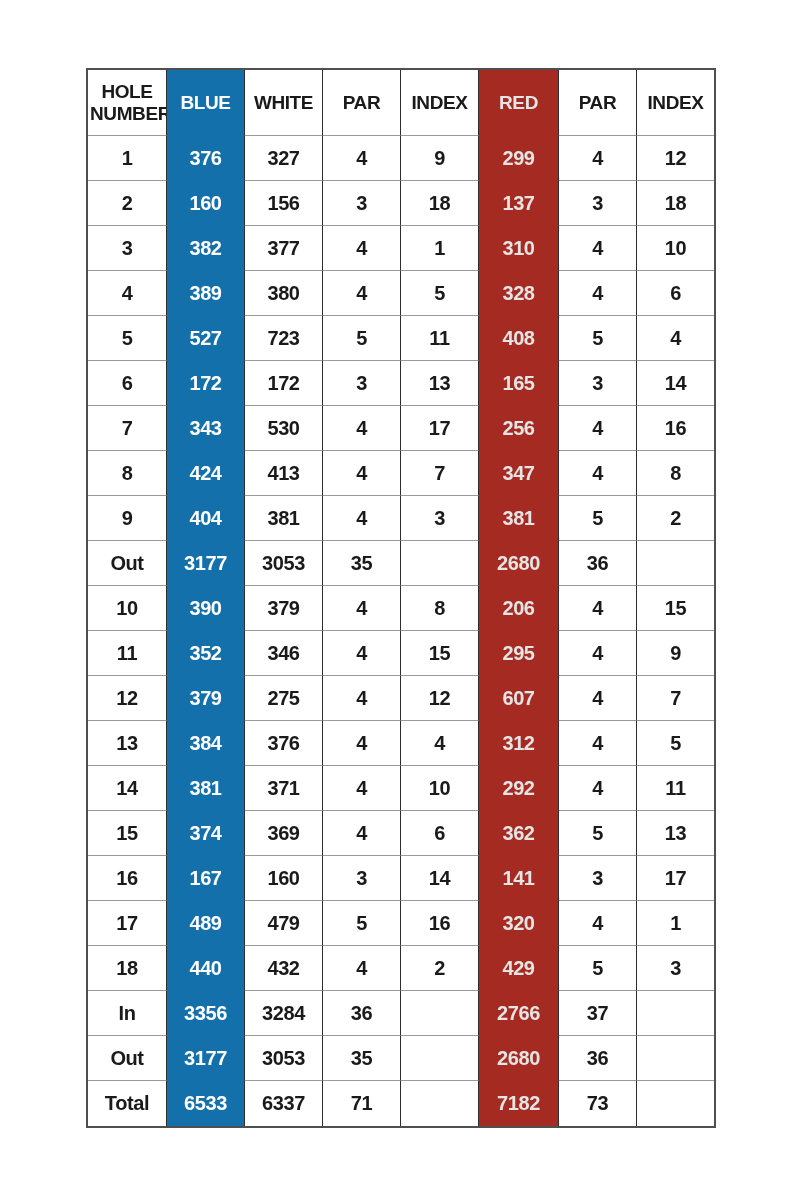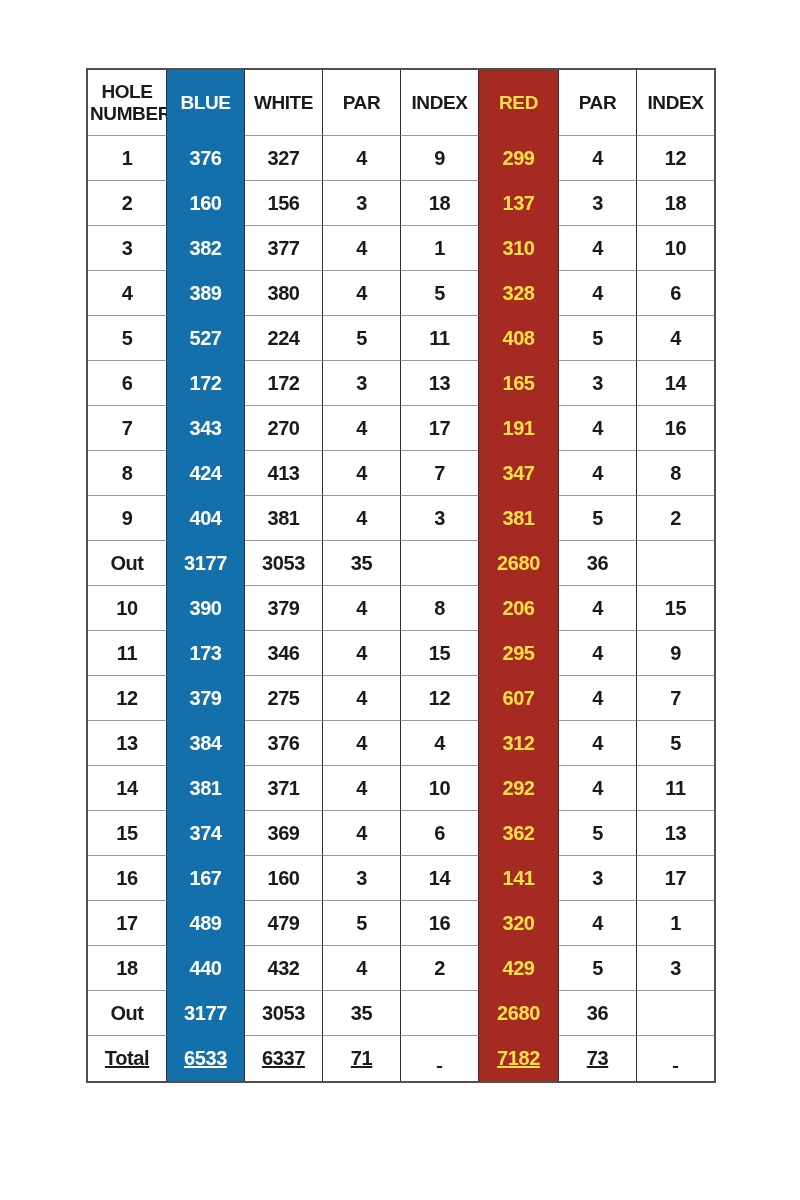--- a/index.html
+++ b/index.html
@@ -40,30 +40,30 @@
     font-size: 19px;
     line-height: 1.12;
     letter-spacing: -0.4px;
   }
   td {
     height: 45px;
     font-size: 20px;
     letter-spacing: -0.4px;
   }
   th:last-child, td:last-child { border-right: none; }
-  tr:last-child td { border-bottom: none; text-decoration: underline; }
+  tr:last-child td { border-bottom: none; }
   .band-blue {
     background: var(--blue, #1470aa);
     color: #ffffff;
     border-bottom-color: var(--blue, #1470aa);
     margin-top: 40px;
   }
   .band-red {
     background: var(--red, #a52a21);
-    color: #fde047;
+    color: #e5e5e5;
     border-bottom-color: var(--red, #a52a21);
   }
 </style>
 </head>
 <body>
 
 <div class="scorecard-wrap">
   <table class="scorecard">
     <colgroup>
       <col style="width:79px">
@@ -124,44 +124,44 @@
           <td>380</td>
           <td>4</td>
           <td>5</td>
           <td class="band-red">328</td>
           <td>4</td>
           <td>6</td>
         </tr>
         <tr>
           <td>5</td>
           <td class="band-blue">527</td>
-          <td>224</td>
+          <td>723</td>
           <td>5</td>
           <td>11</td>
           <td class="band-red">408</td>
           <td>5</td>
           <td>4</td>
         </tr>
         <tr>
           <td>6</td>
           <td class="band-blue">172</td>
           <td>172</td>
           <td>3</td>
           <td>13</td>
           <td class="band-red">165</td>
           <td>3</td>
           <td>14</td>
         </tr>
         <tr>
           <td>7</td>
           <td class="band-blue">343</td>
-          <td>270</td>
+          <td>530</td>
           <td>4</td>
           <td>17</td>
-          <td class="band-red">191</td>
+          <td class="band-red">256</td>
           <td>4</td>
           <td>16</td>
         </tr>
         <tr>
           <td>8</td>
           <td class="band-blue">424</td>
           <td>413</td>
           <td>4</td>
           <td>7</td>
           <td class="band-red">347</td>
@@ -193,21 +193,21 @@
           <td class="band-blue">390</td>
           <td>379</td>
           <td>4</td>
           <td>8</td>
           <td class="band-red">206</td>
           <td>4</td>
           <td>15</td>
         </tr>
         <tr>
           <td>11</td>
-          <td class="band-blue">173</td>
+          <td class="band-blue">352</td>
           <td>346</td>
           <td>4</td>
           <td>15</td>
           <td class="band-red">295</td>
           <td>4</td>
           <td>9</td>
         </tr>
         <tr>
           <td>12</td>
           <td class="band-blue">379</td>
@@ -270,20 +270,30 @@
         </tr>
         <tr>
           <td>18</td>
           <td class="band-blue">440</td>
           <td>432</td>
           <td>4</td>
           <td>2</td>
           <td class="band-red">429</td>
           <td>5</td>
           <td>3</td>
+        </tr>
+        <tr>
+          <td>In</td>
+          <td class="band-blue">3356</td>
+          <td>3284</td>
+          <td>36</td>
+          <td>&nbsp;</td>
+          <td class="band-red">2766</td>
+          <td>37</td>
+          <td>&nbsp;</td>
         </tr>
         <tr>
           <td>Out</td>
           <td class="band-blue">3177</td>
           <td>3053</td>
           <td>35</td>
           <td>&nbsp;</td>
           <td class="band-red">2680</td>
           <td>36</td>
           <td>&nbsp;</td>

